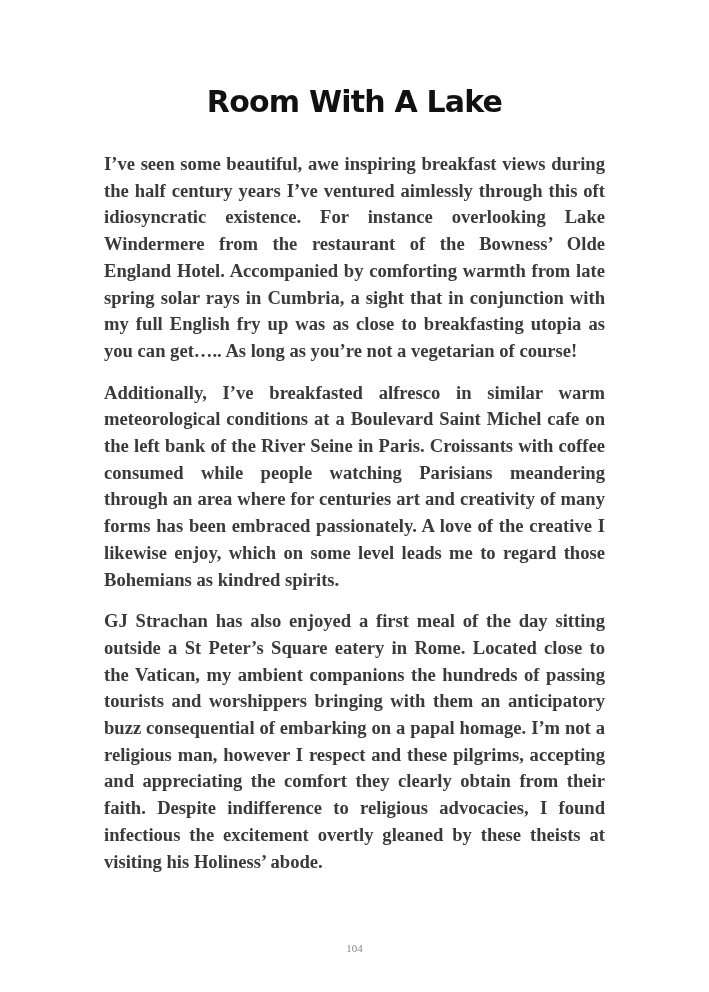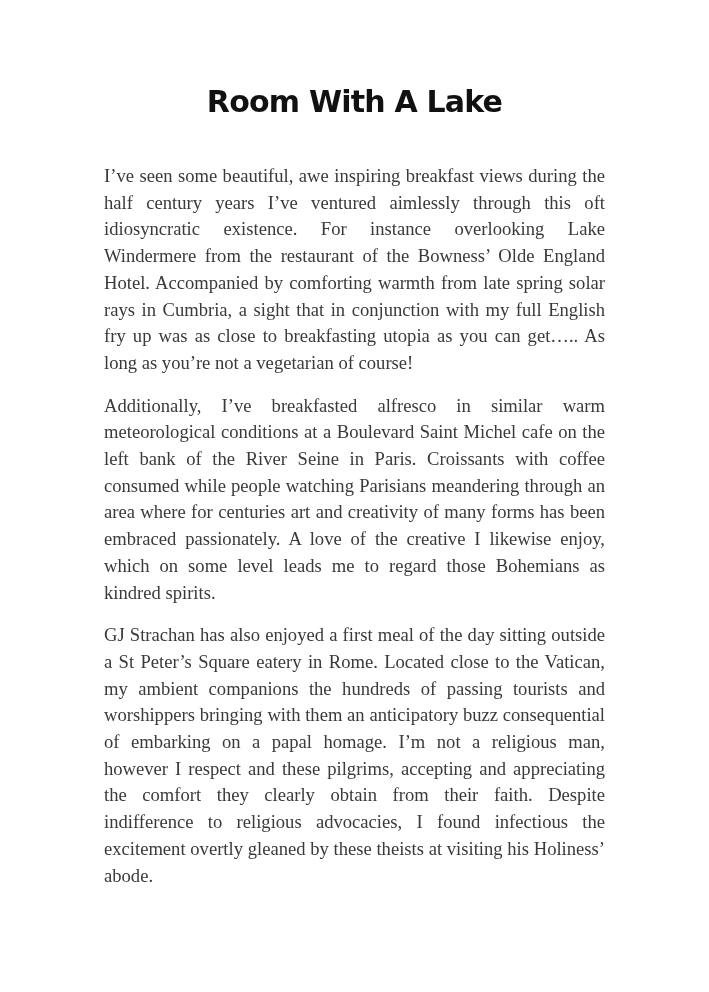--- a/index.html
+++ b/index.html
@@ -38,23 +38,24 @@
       position: absolute;
       left: 104px;
       top: 147px;
       width: 501px;
       font-family: "Liberation Serif", serif;
       font-size: 18.6px;
       line-height: 26.7px;
       color: #3a3a3a;
     }
     .para {
-      margin: 16px 0 15px 0;
+      margin: 4px 0 15px 0;
       text-align: justify;
       text-justify: inter-word;
+      font-weight: bold;
     }
     .page-number {
       position: absolute;
       left: 0;
       width: 709px;
       top: 942px;
       text-align: center;
       font-family: "Liberation Serif", serif;
       font-size: 11px;
       color: #888888;
@@ -65,13 +66,14 @@
 
 <div class="page">
   <h1 class="title">Room With A Lake</h1>
 
   <div class="body-text">
     <p class="para">I’ve seen some beautiful, awe inspiring breakfast views during the half century years I’ve ventured aimlessly through this oft idiosyncratic existence. For instance overlooking Lake Windermere from the restaurant of the Bowness’ Olde England Hotel. Accompanied by comforting warmth from late spring solar rays in Cumbria, a sight that in conjunction with my full English fry up was as close to breakfasting utopia as you can get….. As long as you’re not a vegetarian of course!</p>
     <p class="para">Additionally, I’ve breakfasted alfresco in similar warm meteorological conditions at a Boulevard Saint Michel cafe on the left bank of the River Seine in Paris. Croissants with coffee consumed while people watching Parisians meandering through an area where for centuries art and creativity of many forms has been embraced passionately. A love of the creative I likewise enjoy, which on some level leads me to regard those Bohemians as kindred spirits.</p>
     <p class="para">GJ Strachan has also enjoyed a first meal of the day sitting outside a St Peter’s Square eatery in Rome. Located close to the Vatican, my ambient companions the hundreds of passing tourists and worshippers bringing with them an anticipatory buzz consequential of embarking on a papal homage. I’m not a religious man, however I respect and these pilgrims, accepting and appreciating the comfort they clearly obtain from their faith. Despite indifference to religious advocacies, I found infectious the excitement overtly gleaned by these theists at visiting his Holiness’ abode.</p>
   </div>
 
+  <div class="page-number">104</div>
 </div>
 
 </body></html>

